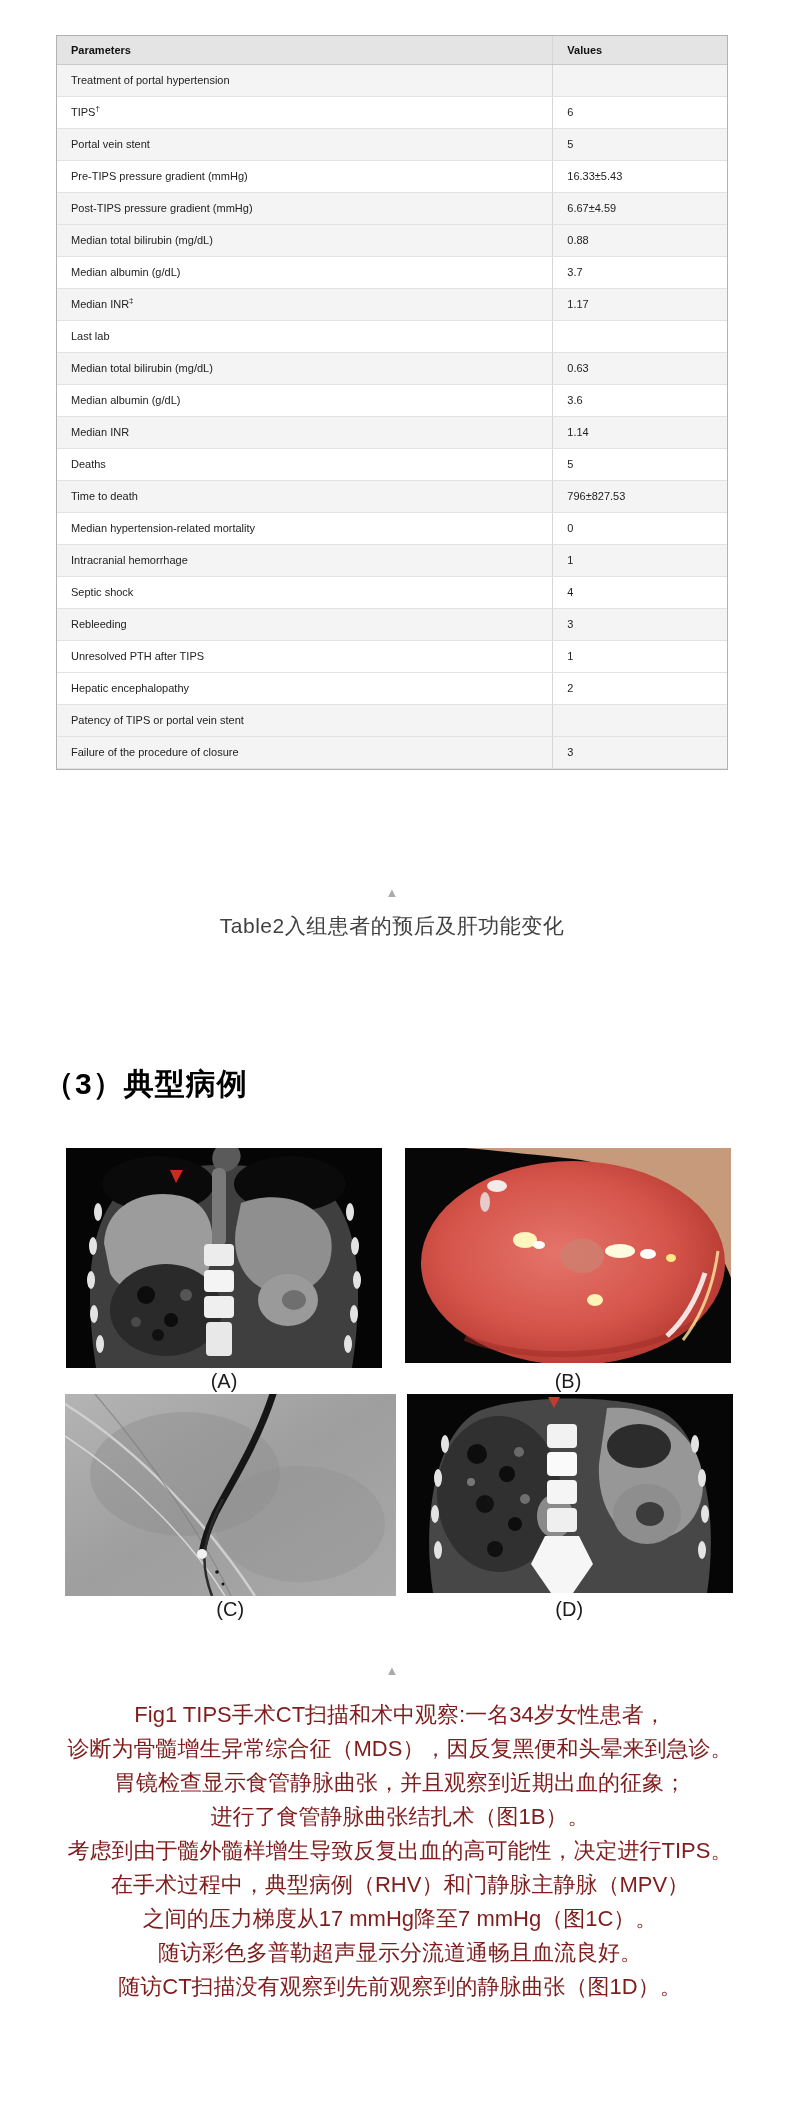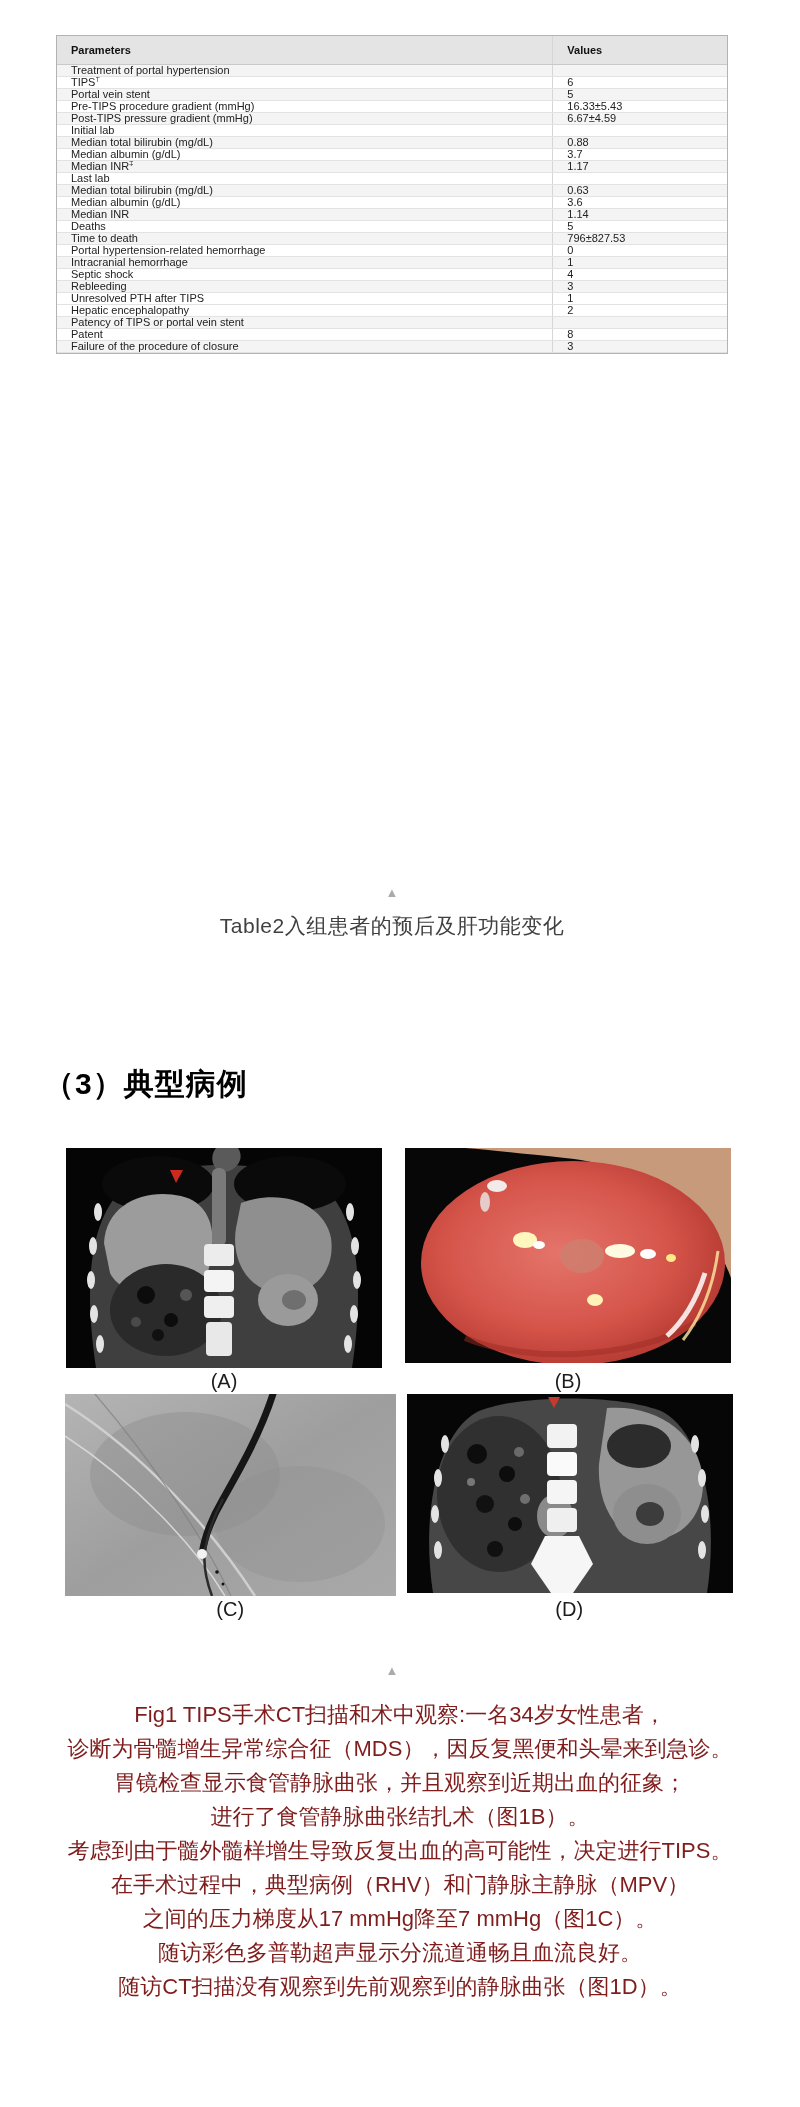--- a/index.html
+++ b/index.html
@@ -20,21 +20,21 @@
     font-size:11px;color:#222;
   }
   table.data col.c1{width:74%;}
   table.data col.c2{width:26%;}
   table.data th{
     background:#e4e4e4;font-weight:bold;color:#111;
     text-align:left;padding:8px 14px;border-bottom:1px solid #c9c9c9;
   }
   table.data th + th, table.data td + td{border-left:1px solid #d6d6d6;}
   table.data td{
-    padding:0 14px;border-bottom:1px solid #e2e2e2;
+    padding:10px 14px;border-bottom:1px solid #e2e2e2;
     white-space:nowrap;overflow:hidden;line-height:11px;
   }
   table.data tr.shade td{background:#f4f4f4;}
   table.data tr.plain td{background:#ffffff;}
   table.data sup{font-size:8px;line-height:0;}
 
   
   .tri{
     text-align:center;color:#ababab;font-size:13px;line-height:14px;
     width:672px;position:absolute;left:56px;
@@ -106,33 +106,29 @@
       <td><span class="param-text">TIPS</span><sup class="param-sup">†</sup></td>
       <td class="value-cell">6</td>
     </tr>
 
     <tr class="shade">
       <td><span class="param-text">Portal vein stent</span><sup class="param-sup"></sup></td>
       <td class="value-cell">5</td>
     </tr>
 
     <tr class="plain">
-      <td><span class="param-text">Pre-TIPS procedure gradient (mmHg)</span><sup class="param-sup"></sup></td>
+      <td><span class="param-text">Pre-TIPS pressure gradient (mmHg)</span><sup class="param-sup"></sup></td>
       <td class="value-cell">16.33±5.43</td>
     </tr>
 
     <tr class="shade">
       <td><span class="param-text">Post-TIPS pressure gradient (mmHg)</span><sup class="param-sup"></sup></td>
       <td class="value-cell">6.67±4.59</td>
     </tr>
 
-    <tr class="plain">
-      <td><span class="param-text">Initial lab</span><sup class="param-sup"></sup></td>
-      <td class="value-cell"></td>
-    </tr>
 
     <tr class="shade">
       <td><span class="param-text">Median total bilirubin (mg/dL)</span><sup class="param-sup"></sup></td>
       <td class="value-cell">0.88</td>
     </tr>
 
     <tr class="plain">
       <td><span class="param-text">Median albumin (g/dL)</span><sup class="param-sup"></sup></td>
       <td class="value-cell">3.7</td>
     </tr>
@@ -166,21 +162,21 @@
       <td><span class="param-text">Deaths</span><sup class="param-sup"></sup></td>
       <td class="value-cell">5</td>
     </tr>
 
     <tr class="shade">
       <td><span class="param-text">Time to death</span><sup class="param-sup"></sup></td>
       <td class="value-cell">796±827.53</td>
     </tr>
 
     <tr class="plain">
-      <td><span class="param-text">Portal hypertension-related hemorrhage</span><sup class="param-sup"></sup></td>
+      <td><span class="param-text">Median hypertension-related mortality</span><sup class="param-sup"></sup></td>
       <td class="value-cell">0</td>
     </tr>
 
     <tr class="shade">
       <td><span class="param-text">Intracranial hemorrhage</span><sup class="param-sup"></sup></td>
       <td class="value-cell">1</td>
     </tr>
 
     <tr class="plain">
       <td><span class="param-text">Septic shock</span><sup class="param-sup"></sup></td>
@@ -201,24 +197,20 @@
     <tr class="plain">
       <td><span class="param-text">Hepatic encephalopathy</span><sup class="param-sup"></sup></td>
       <td class="value-cell">2</td>
     </tr>
 
     <tr class="shade">
       <td><span class="param-text">Patency of TIPS or portal vein stent</span><sup class="param-sup"></sup></td>
       <td class="value-cell"></td>
     </tr>
 
-    <tr class="plain">
-      <td><span class="param-text">Patent</span><sup class="param-sup"></sup></td>
-      <td class="value-cell">8</td>
-    </tr>
 
     <tr class="shade">
       <td><span class="param-text">Failure of the procedure of closure</span><sup class="param-sup"></sup></td>
       <td class="value-cell">3</td>
     </tr>
   </tbody>
     </table>
   </div>
 
   <div class="tri tri-1">▲</div>

